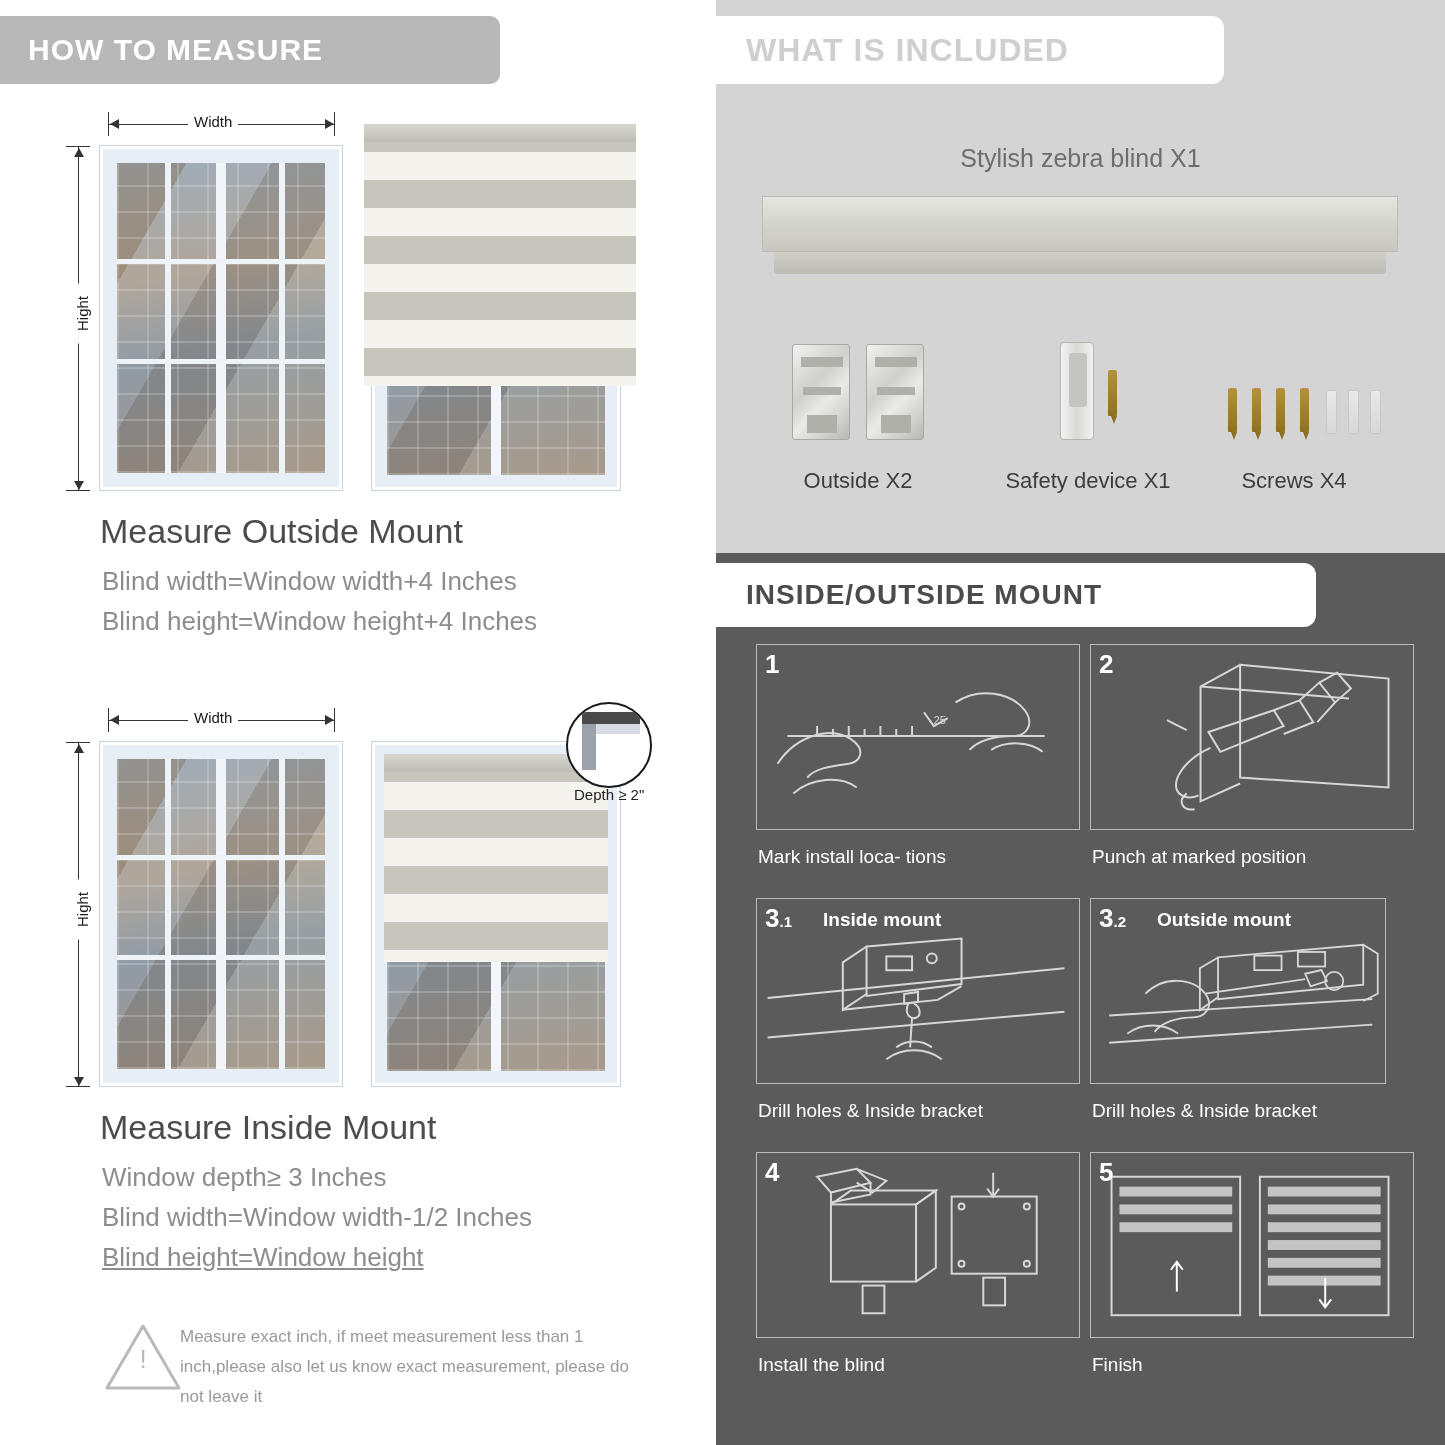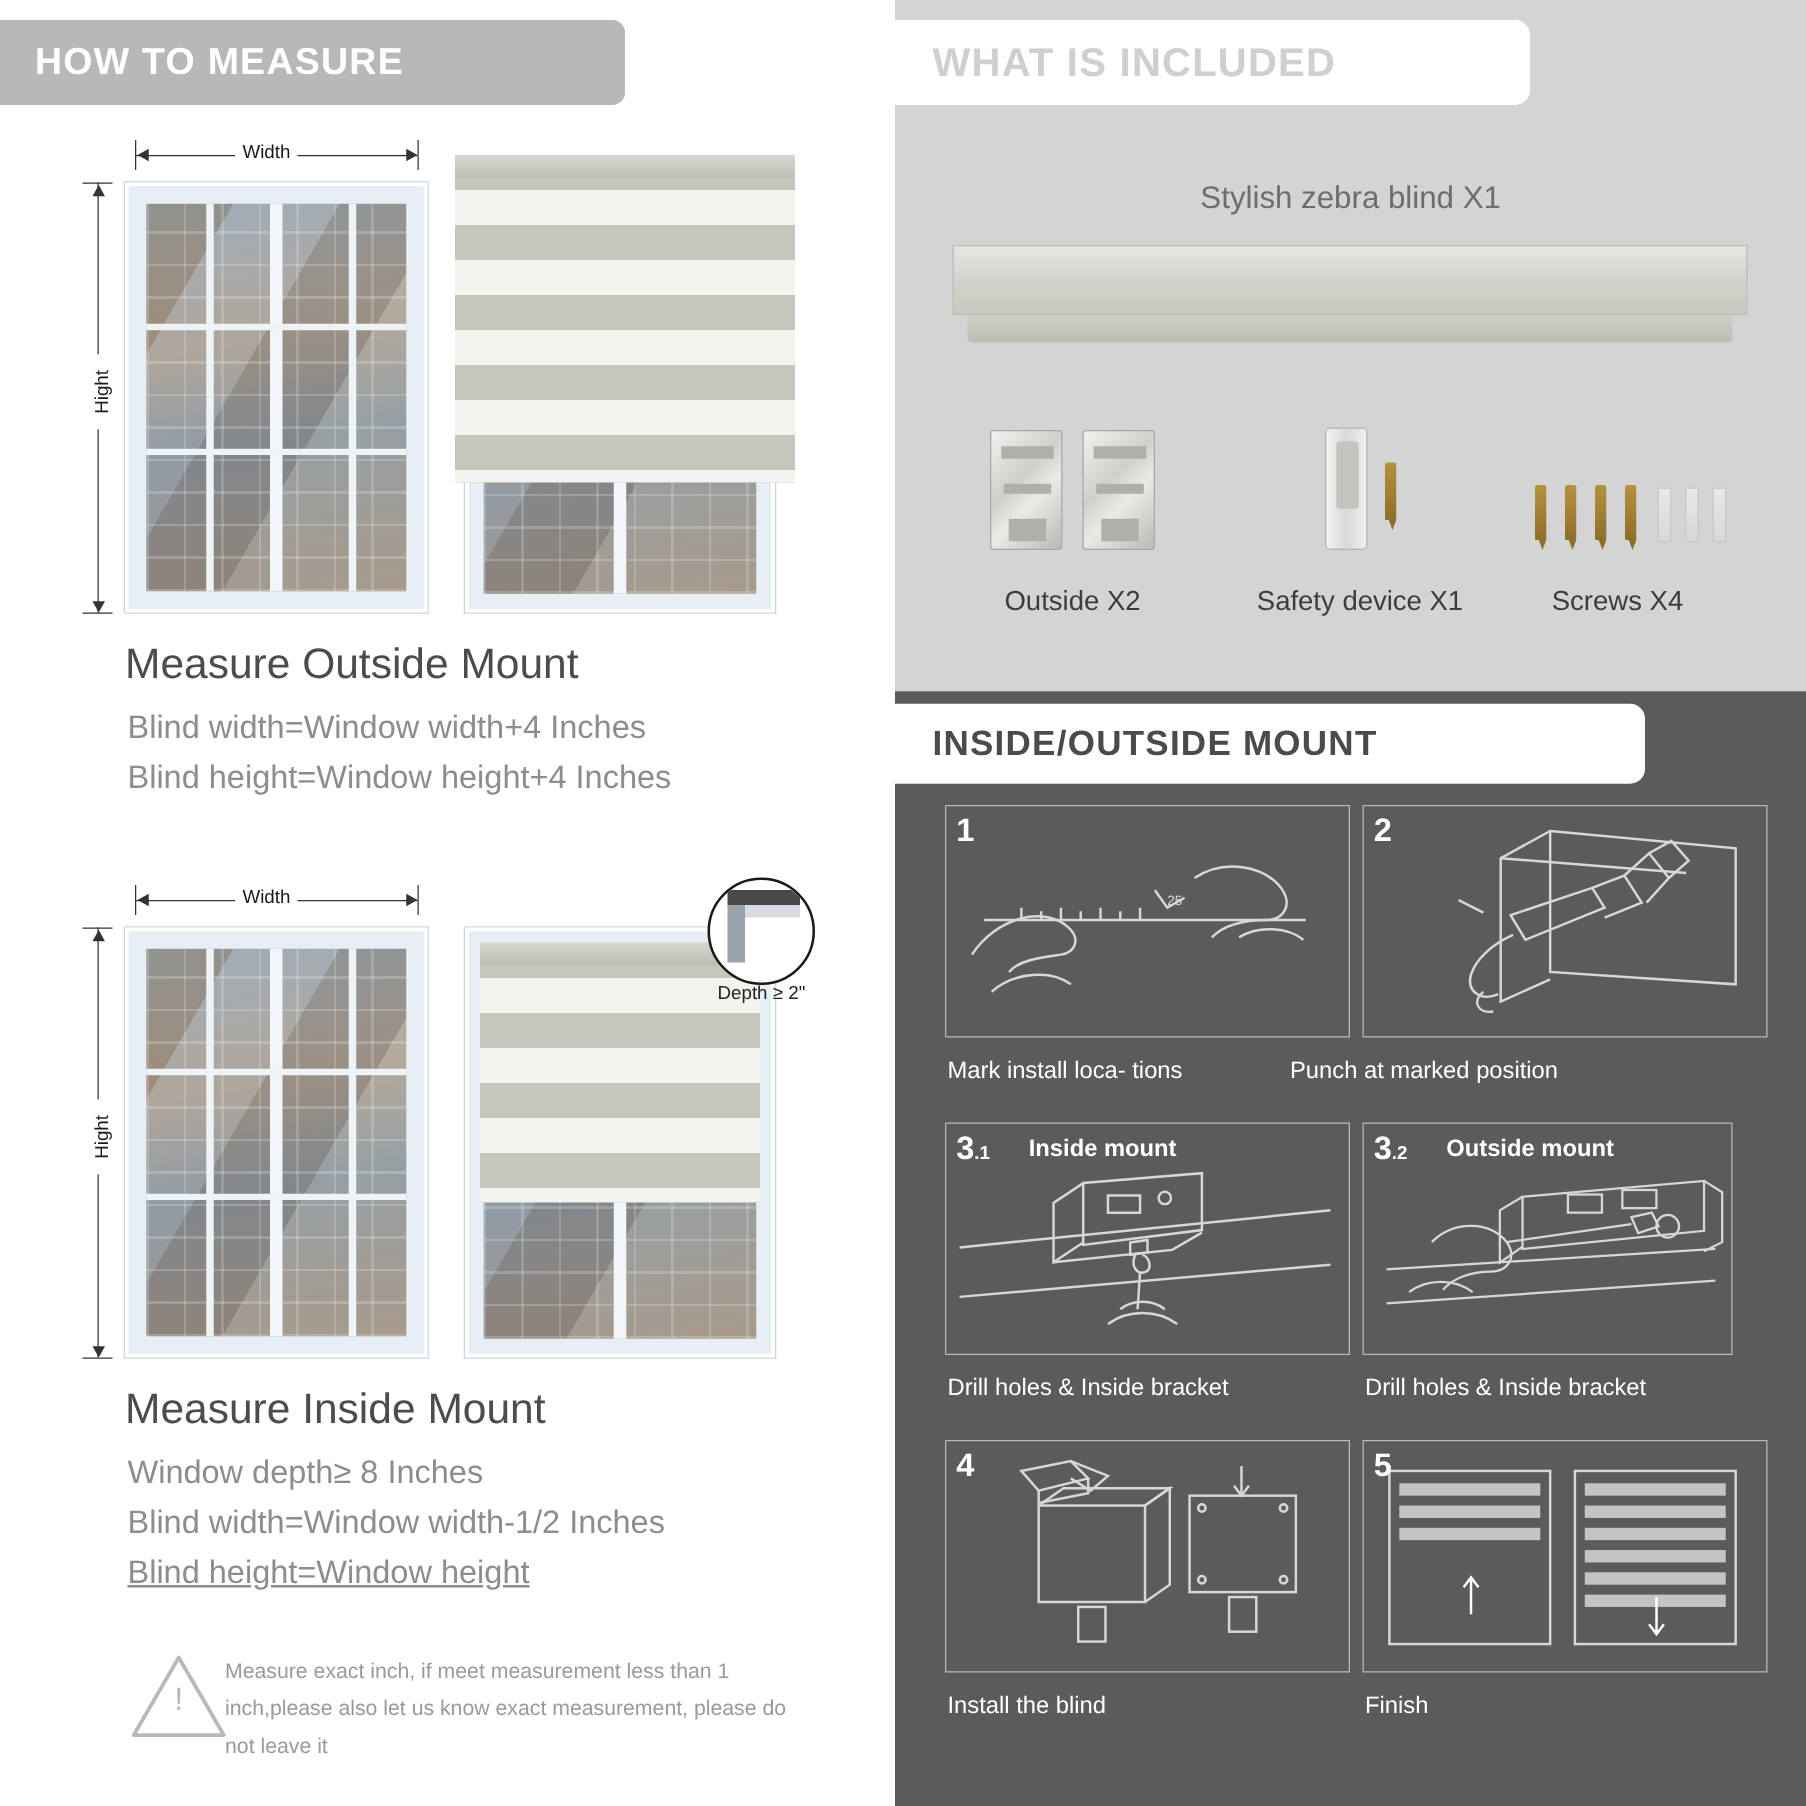--- a/index.html
+++ b/index.html
@@ -287,21 +287,21 @@
     </div>
 
     <div class="depth-circle" style="left:566px; top:702px;">
       <div class="depth-inner-a"></div>
       <div class="depth-inner-b"></div>
       <div class="depth-inner-c"></div>
     </div>
     <div class="depth-text" style="left:574px; top:786px;">Depth ≥ 2"</div>
 
     <div class="sec-title" style="left:100px; top:1108px;">Measure Inside Mount</div>
-    <div class="sec-line" style="left:102px; top:1162px;">Window depth≥ 8 Inches</div>
+    <div class="sec-line" style="left:102px; top:1162px;">Window depth≥ 3 Inches</div>
     <div class="sec-line" style="left:102px; top:1202px;">Blind width=Window width-1/2 Inches</div>
     <div class="sec-line" style="left:102px; top:1242px;text-decoration:underline;">Blind height=Window height</div>
 
     <div class="warn-box" style="left:104px; top:1322px; width:78px; height:70px;">
       <svg width="78" height="70" viewBox="0 0 78 70">
         <polygon points="39,4 75,66 3,66" fill="none" stroke="#b9b9b9" stroke-width="3" stroke-linejoin="round"></polygon>
       </svg>
       <div style="position:absolute; left:0; top:22px; width:78px; text-align:center; font-size:26px; color:#b9b9b9;">!</div>
     </div>
     <div class="warn-text" style="left:180px; top:1322px;">Measure exact inch, if meet measurement less than 1 inch,please also let us know exact measurement, please do not leave it</div>
@@ -385,21 +385,21 @@
         <path d="M230 38 l18 -10 l14 16 l-16 14"></path>
         <path d="M120 104 c-18 8 -30 20 -34 32 c-4 14 8 22 22 16"></path>
         <path d="M96 150 c-10 8 -4 18 8 16"></path>
         <path d="M96 86 l-20 -10"></path>
       </g>
     </svg>
     <span class="step-num">
       <span>2</span><span class="sub"></span>
     </span>
   </div>
-  <div class="step-cap" style="left:1032px; top:846px;">Punch at  marked position</div>
+  <div class="step-cap" style="left:1092px; top:846px;">Punch at  marked position</div>
 
   <div class="step" style="left:756px; top:898px; width:324px; height:186px;">
     <svg class="sketch" viewBox="0 0 324 186">
       <g fill="none" stroke="#d7d7d7" stroke-width="2">
         <path d="M10 100 l300 -30"></path>
         <path d="M10 140 l300 -26"></path>
         <path d="M110 48 l96 -8 v46 l-96 12 z"></path>
         <path d="M110 48 l-24 16 v48 l24 -16"></path>
         <path d="M86 112 l96 -10 l24 -14"></path>
         <rect x="130" y="58" width="26" height="14"></rect>

